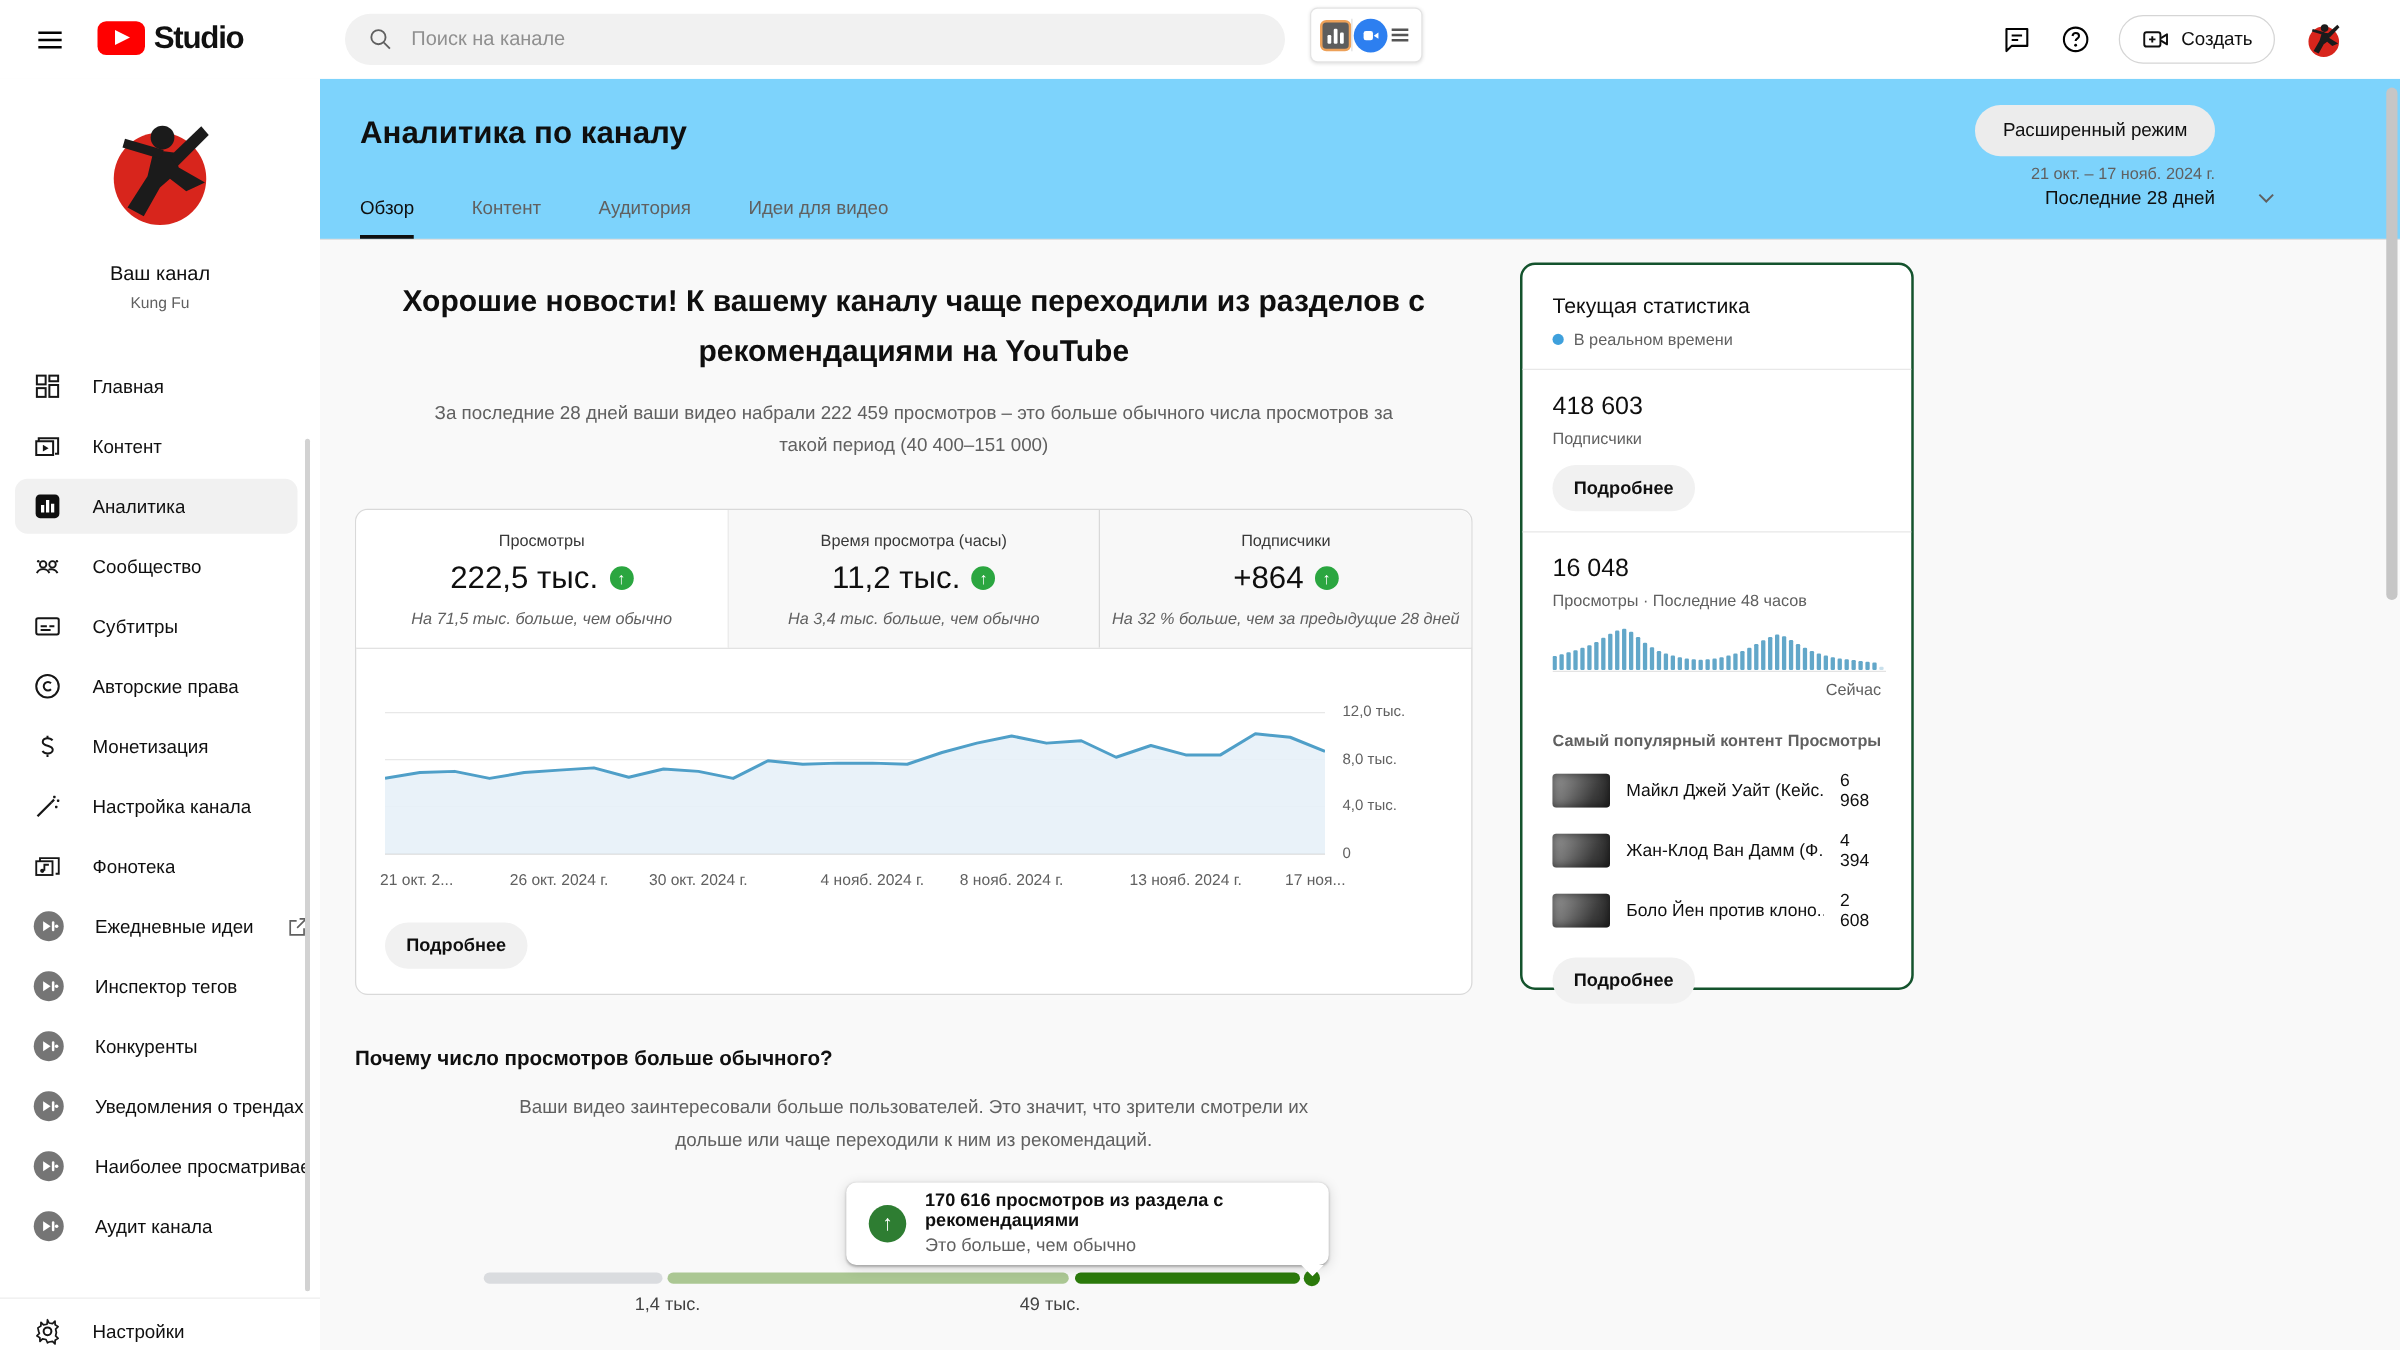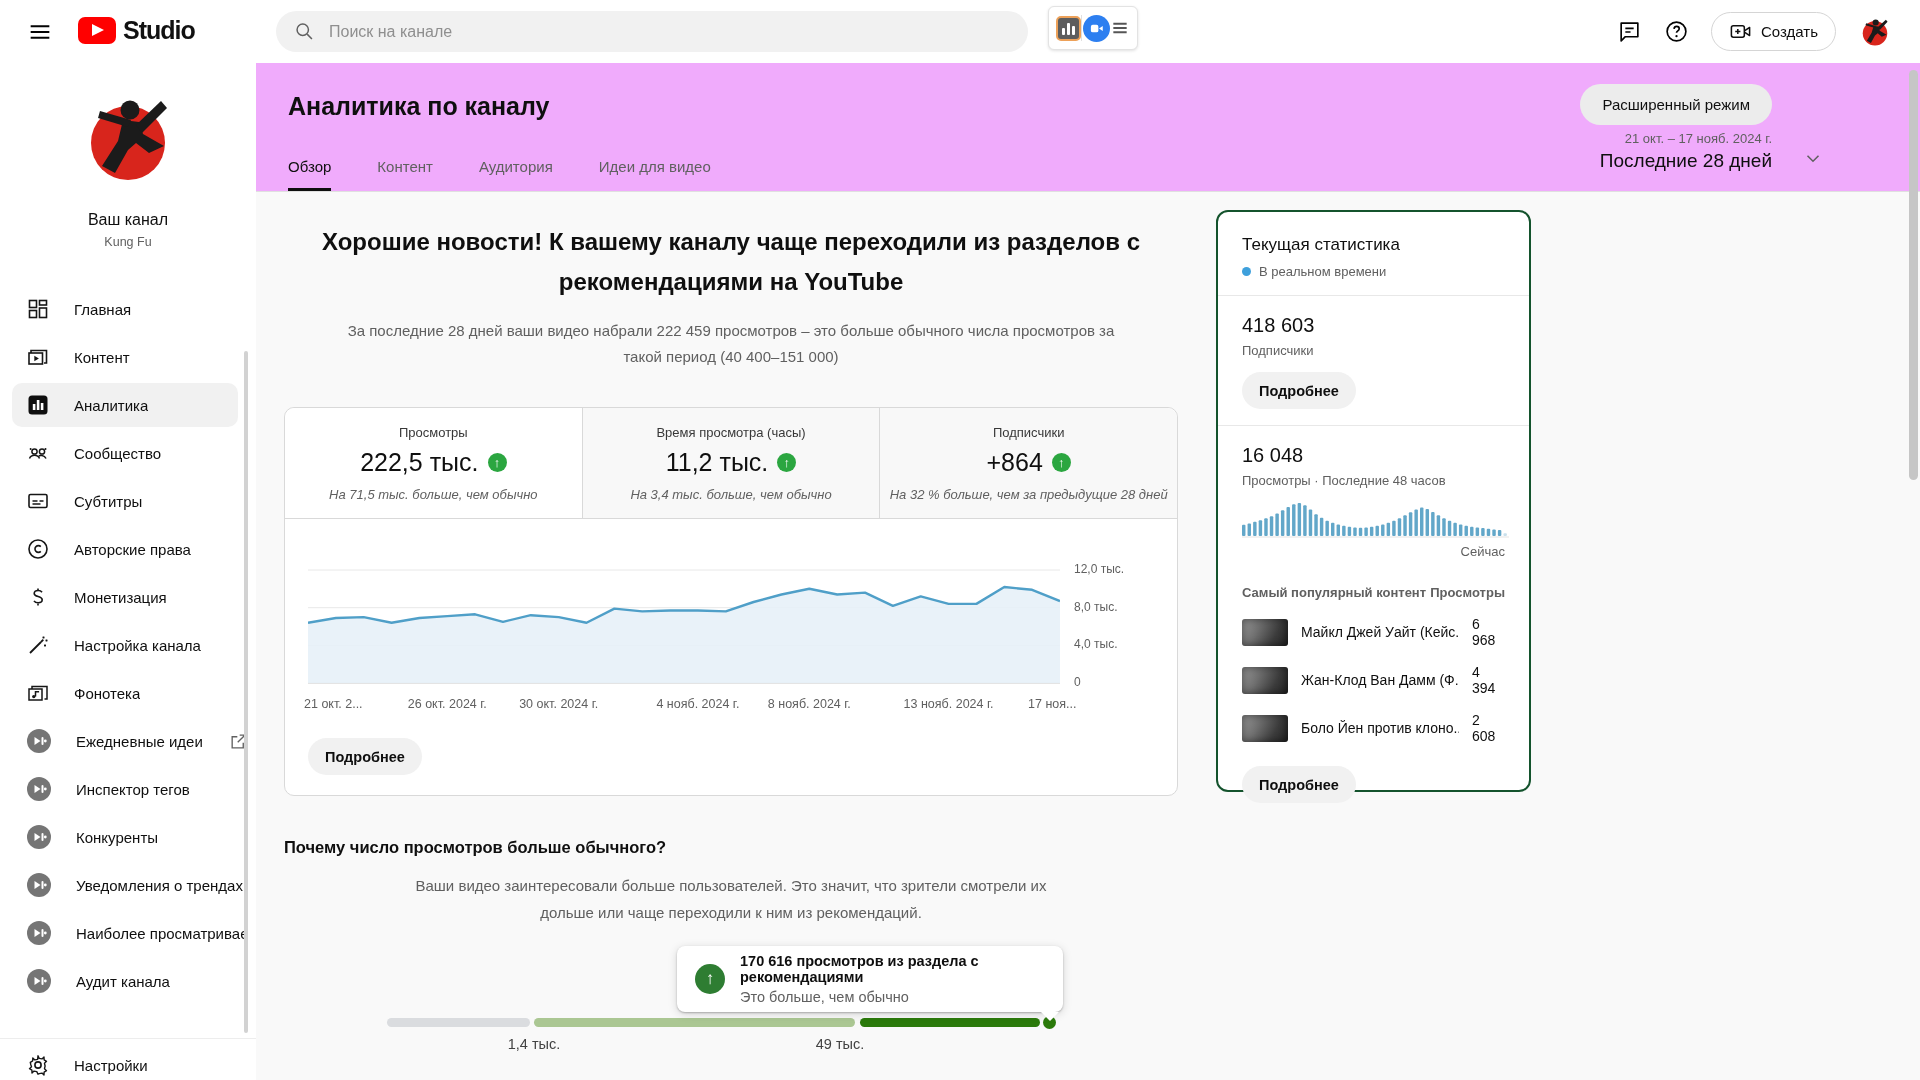--- a/index.html
+++ b/index.html
@@ -19,21 +19,21 @@
   #searchbox input::placeholder { color:#8f8f8f; }
   .sicon { color:#606060; }
 
   #ext-toolbar { position:absolute; left:1048px; top:6px; width:90px; height:44px; background:#fff; border:1px solid #e3e3e3; border-radius:6px; box-shadow:0 1px 3px rgba(0,0,0,.12); display:flex; align-items:center; justify-content:space-between; padding:0 7px; z-index:40; }
   .ext-chart { width:25px; height:25px; background:#5d5d5d; border:2px solid #eda159; border-radius:5px; display:flex; align-items:flex-end; justify-content:center; gap:2px; padding-bottom:4px; cursor:pointer; }
   .ext-chart i { display:block; width:3px; background:#fff; border-radius:1px; }
   .ext-sep { width:1px; height:26px; background:#e0e0e0; }
   .ext-blue { width:27px; height:27px; background:#2d7ff0; border-radius:50%; display:flex; align-items:center; justify-content:center; cursor:pointer; }
   .ext-burger { color:#555; cursor:pointer; display:flex; }
 
-  #topbar-right { position:absolute; right:28px; top:0; height:63px; display:flex; align-items:center; gap:22px; }
+  #topbar-right { position:absolute; right:44px; top:0; height:63px; display:flex; align-items:center; gap:22px; }
   .tb-icon { color:#030303; cursor:pointer; display:flex; }
   #create-btn { display:flex; align-items:center; gap:9px; border:1px solid #d5d5d5; border-radius:20px; height:39px; padding:0 17px; background:#fff; cursor:pointer; font-size:15px; font-weight:500; color:#0f0f0f; font-family:inherit; }
   #topbar-avatar { width:34px; height:34px; border-radius:50%; overflow:hidden; cursor:pointer; background:#fff; }
 
   
   #fs-toast { position:absolute; left:666px; top:64px; width:600px; height:32px; background:rgba(252,252,252,.85); border-radius:4px; display:flex; align-items:center; justify-content:center; gap:8px; color:rgba(130,130,130,.35); font-size:15px; z-index:5; }
   #fs-toast kbd { border:1px solid rgba(150,150,150,.3); border-radius:4px; padding:1px 8px; font-family:inherit; font-size:13px; }
 
   
   #sidebar { position:absolute; left:0; top:63px; width:256px; height:1017px; background:#fff; z-index:20; }
@@ -47,30 +47,30 @@
   .side-item.active:before { content:""; position:absolute; left:12px; right:18px; top:2px; bottom:2px; background:#f1f1f1; border-radius:10px; }
   .side-item > * { position:relative; }
   .side-icon { width:24px; height:24px; display:flex; align-items:center; justify-content:center; color:#161616; }
   .vq { width:26px; height:26px; }
   .ext-link { margin-left:2px; color:#606060; display:flex; }
   #sidebar-divider { position:absolute; left:0; top:975px; width:256px; height:1px; background:#ededed; }
   #sidebar-footer { position:absolute; left:0; top:978px; width:256px; }
   #sidebar-scrollbar { position:absolute; left:244px; top:288px; width:4px; height:682px; background:#d2d2d2; border-radius:2px; cursor:pointer; }
 
   
-  #main-header { position:absolute; left:256px; top:63px; width:1664px; height:129px; background:#f0abfc; border-bottom:1px solid #e0e0e0; z-index:10;text-decoration:underline; }
+  #main-header { position:absolute; left:256px; top:63px; width:1664px; height:129px; background:#7dd3fc; border-bottom:1px solid #e0e0e0; z-index:10;text-decoration:underline; }
   #page-title { position:absolute; left:32px; top:29px; font-size:25px; color:#0f0f0f; }
   #tabs { position:absolute; left:32px; bottom:0; display:flex; gap:46px; }
   .tab { font-size:15px; color:#606060; padding-bottom:16px; cursor:pointer; position:relative; white-space:nowrap;margin-top:32px; }
   .tab.active { color:#0f0f0f; font-weight:500; }
   .tab.active:after { content:""; position:absolute; left:0; right:0; bottom:0; height:3px; background:#0f0f0f; }
   #advanced-btn { position:absolute; right:148px; top:21px; height:41px; padding:0 22px; border:none; border-radius:21px; background:#ececec; font-size:15px; font-weight:500; color:#0f0f0f; cursor:pointer; font-family:inherit; }
   #date-block { position:absolute; right:148px; top:68px; text-align:right; cursor:pointer; }
   #date-range { font-size:13px; color:#606060; }
-  #date-label { font-size:19px; color:#0f0f0f; margin-top:4px; }
+  #date-label { font-size:15px; color:#0f0f0f; margin-top:4px; }
   #date-chevron { position:absolute; right:96px; top:84px; color:#606060; cursor:pointer; }
 
   
   #headline { position:absolute; left:284px; top:222px; width:894px; text-align:center; font-size:24px; font-weight:700; color:#0f0f0f; line-height:40px; }
   #subtitle { position:absolute; left:334px; top:318px; width:794px; text-align:center; font-size:15px; color:#606060; line-height:26px; }
 
   #analytics-card { position:absolute; left:284px; top:407px; width:894px; height:389px; background:#fff; border:1px solid #d9d9d9; border-radius:10px; }
   #metric-row { display:flex; height:111px; border-bottom:1px solid #d9d9d9; }
   .metric { flex:1; border-right:1px solid #d9d9d9; background:#f8f8f8; text-align:center; padding-top:17px; cursor:pointer; }
   .metric:first-child { border-top-left-radius:10px; }

